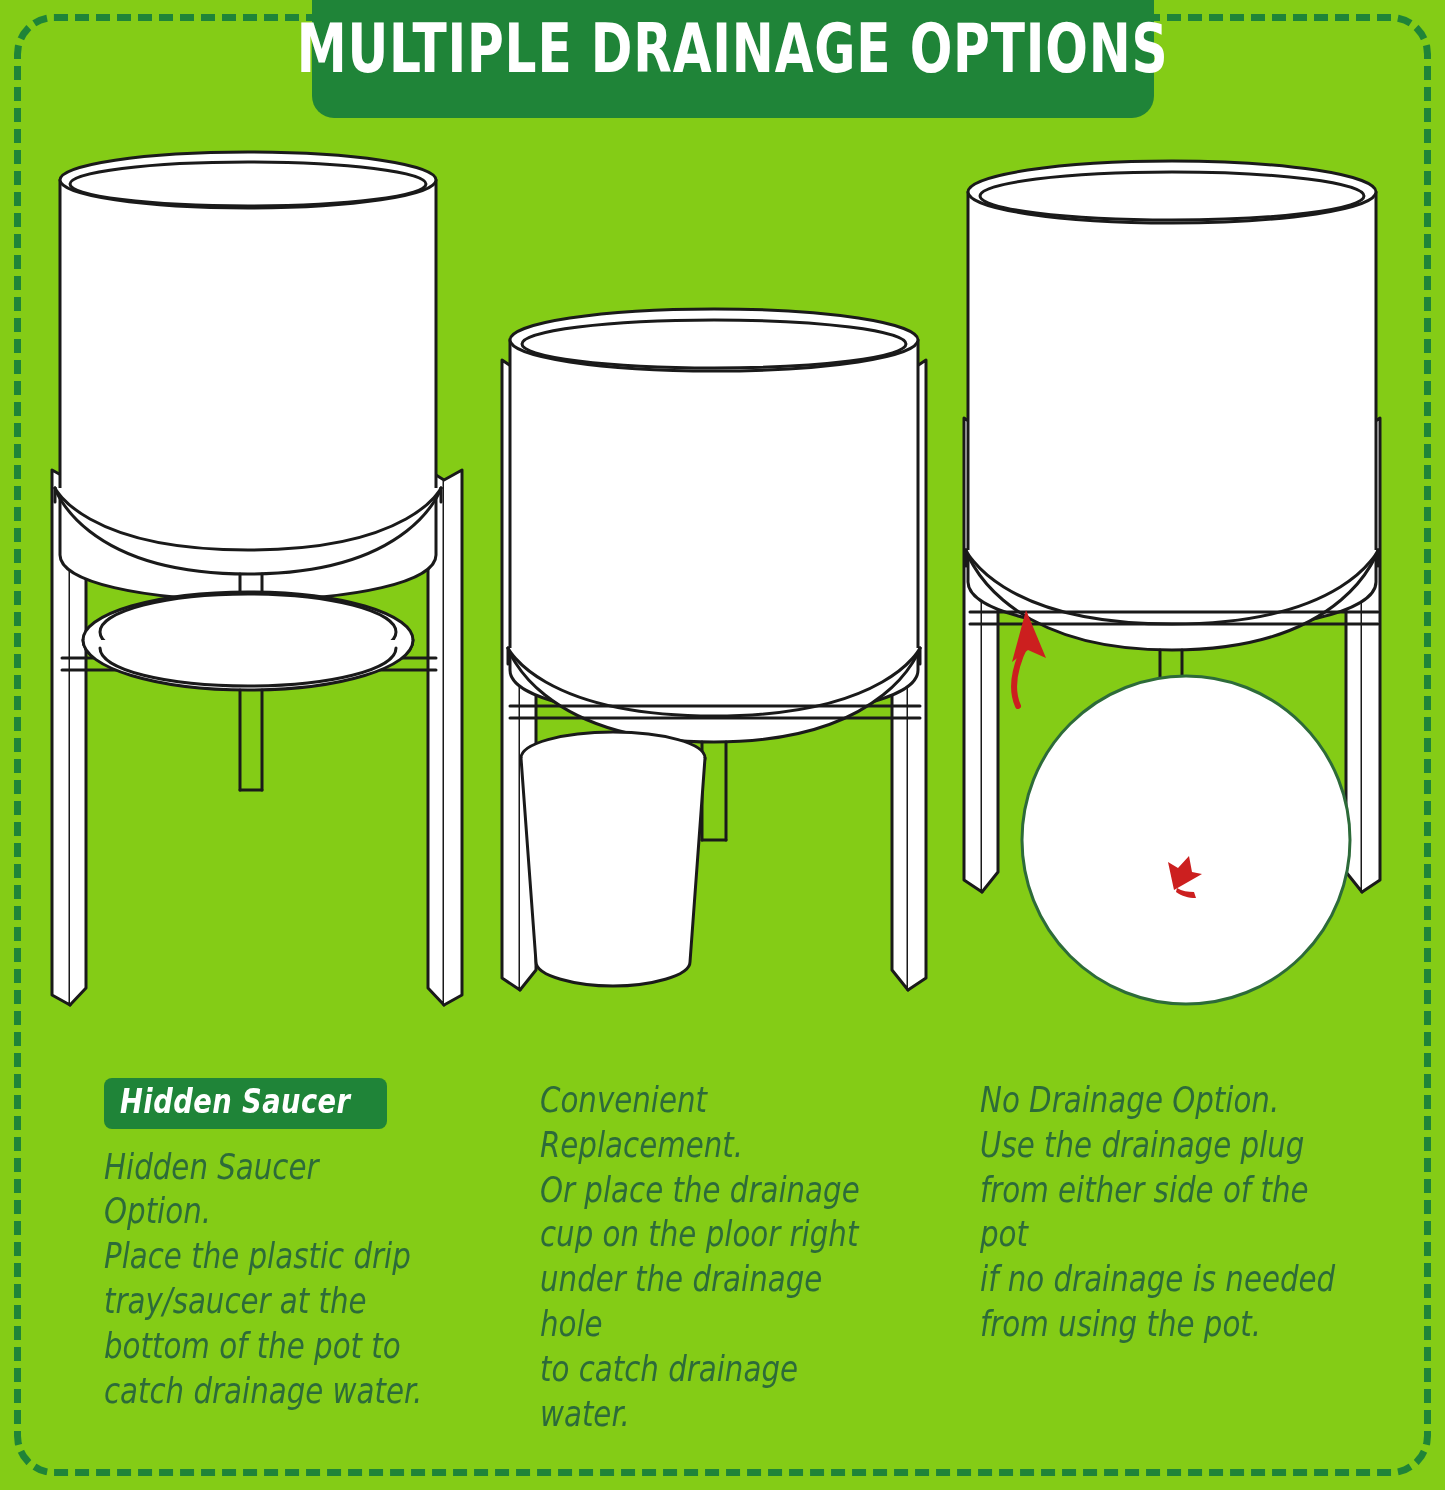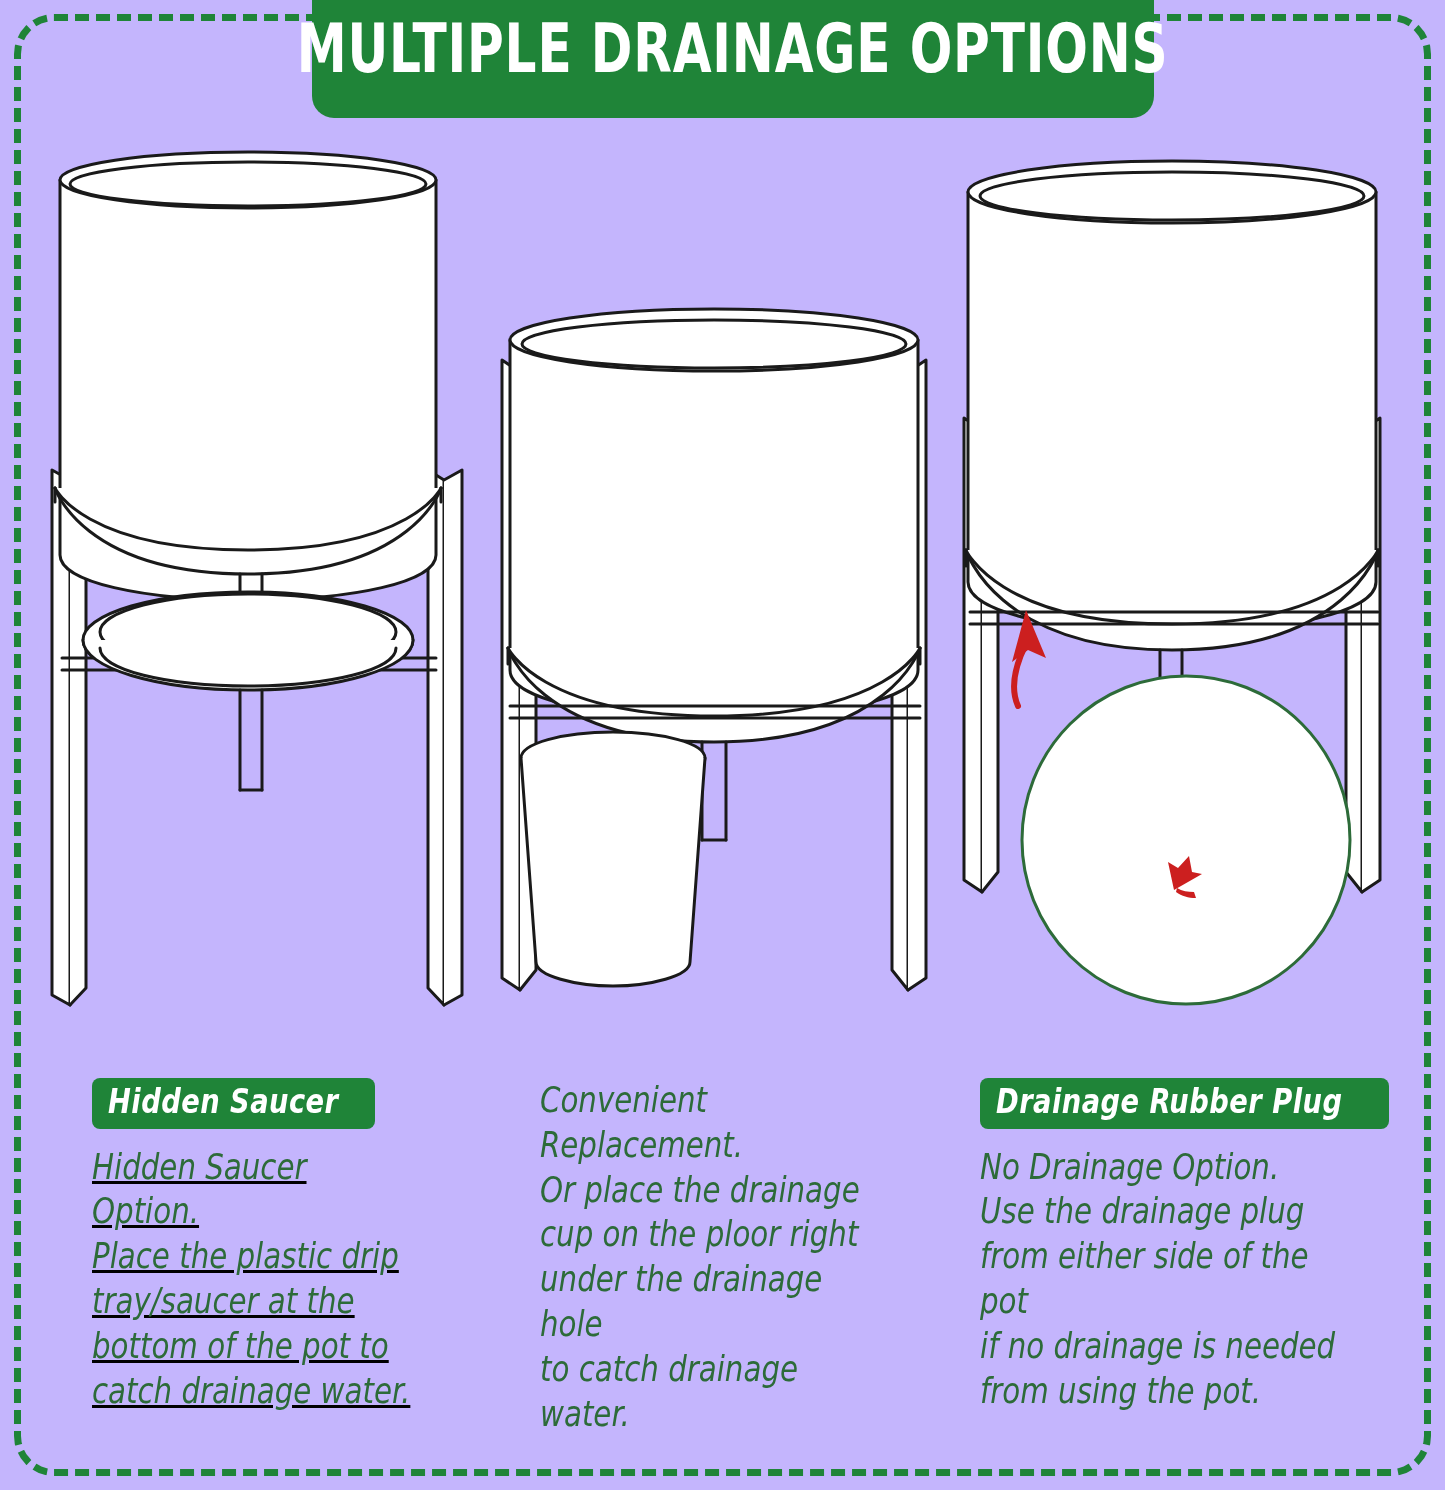--- a/index.html
+++ b/index.html
@@ -4,21 +4,21 @@
 <style>
   html, body {
     margin: 0;
     padding: 0;
     background: #ffffff;
   }
   #page {
     position: relative;
     width: 1445px;
     height: 1490px;
-    background: #c4b5fd;
+    background: #84cc16;
     font-family: "Liberation Sans", sans-serif;
     overflow: hidden;
   }
 
   
   #dashed-frame {
     position: absolute;
     left: 14px;
     top: 14px;
     width: 1417px;
@@ -65,21 +65,21 @@
   #panel-1 { left: 22px;  width: 470px; }
   #panel-2 { left: 480px; width: 470px; }
   #panel-3 { left: 930px; width: 480px; }
   .panel svg { display: block; width: 100%; height: 100%; }
 
   
   .caption-col {
     position: absolute;
     top: 1078px;
   }
-  #caption-1 { left: 92px;  width: 350px; text-decoration: underline; }
+  #caption-1 { left: 104px;  width: 350px; }
   #caption-2 { left: 540px; width: 360px; }
   #caption-3 { left: 980px; width: 400px; }
 
   .caption-pill {
     display: inline-block;
     background: #1f8438;
     border-radius: 8px;
     padding: 7px 16px 9px 16px;
     margin-bottom: 16px;
   }
@@ -300,23 +300,20 @@
 
   <div class="caption-col" id="caption-2">
     <div class="caption-body">Convenient Replacement.
 Or place the drainage
 cup on the ploor right
 under the drainage hole
 to catch drainage water.</div>
   </div>
 
   <div class="caption-col" id="caption-3">
-    <div class="caption-pill">
-      <span>Drainage Rubber Plug</span>
-    </div>
     <div class="caption-body">No Drainage Option.
 Use the drainage plug
 from either side of the pot
 if no drainage is needed
 from using the pot.</div>
   </div>
 
 </div>
 
 </body></html>

